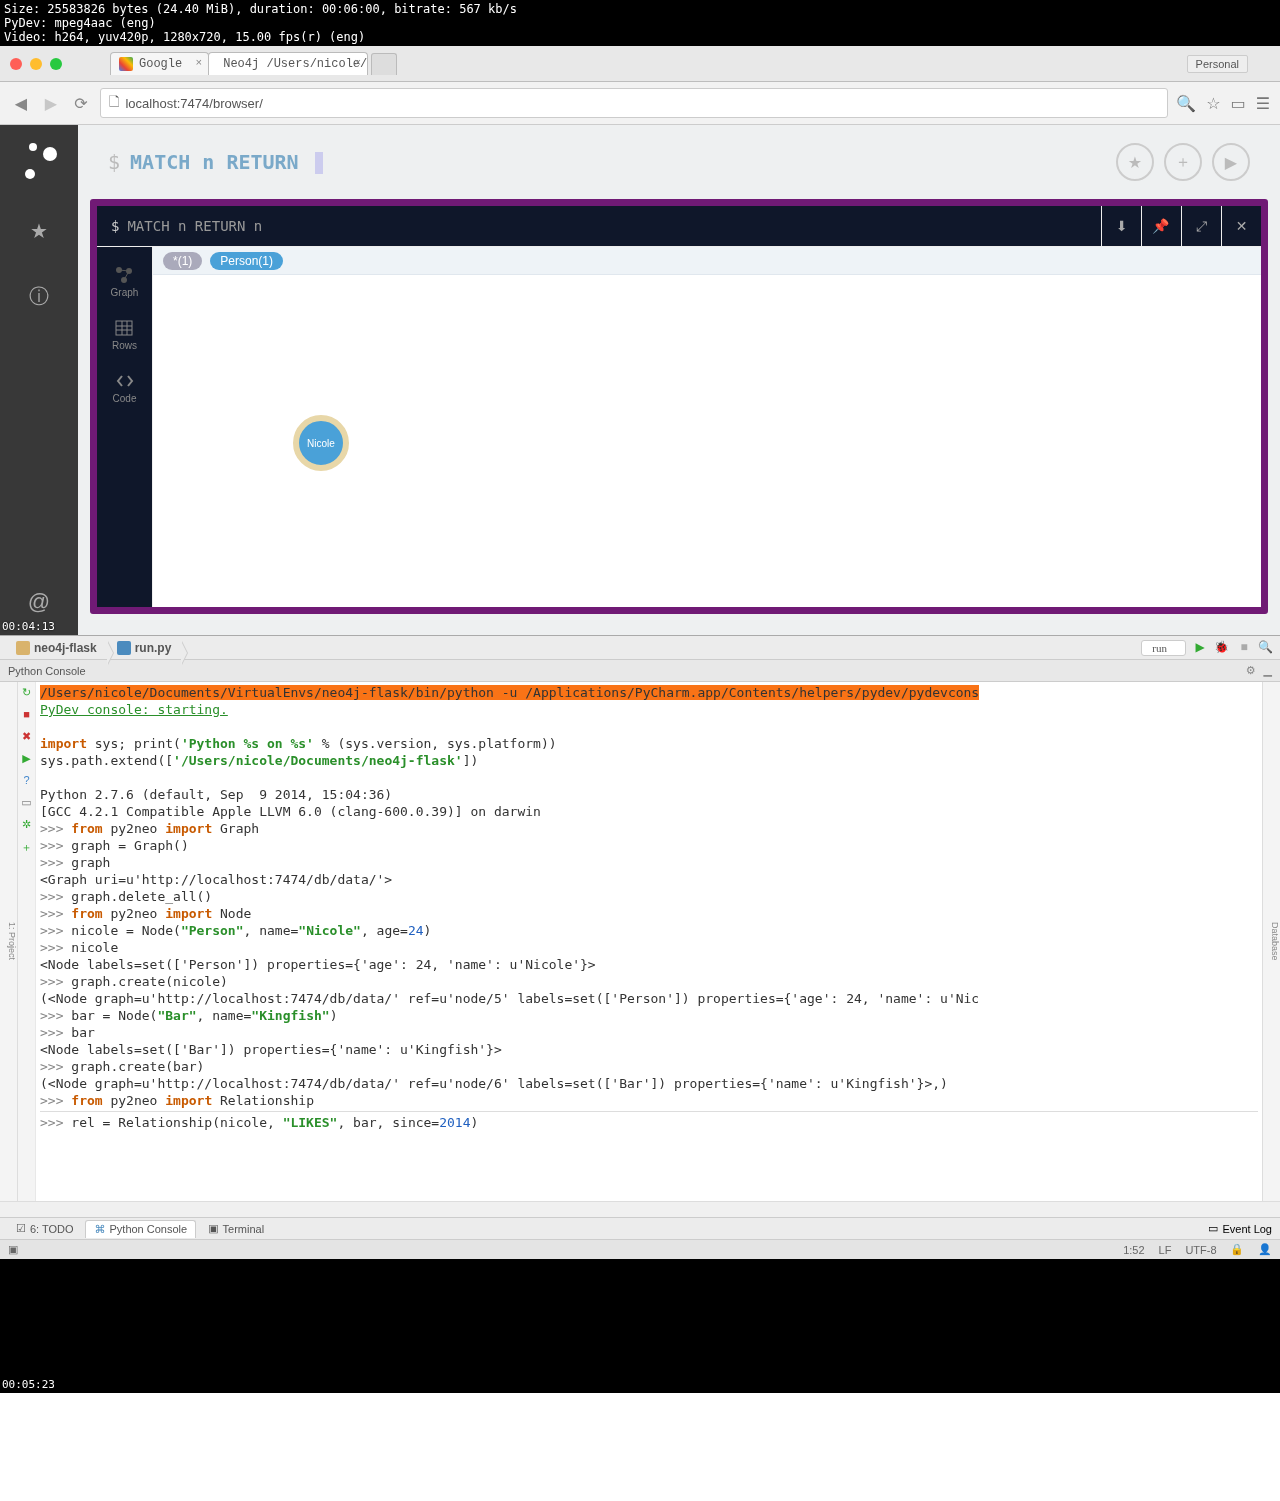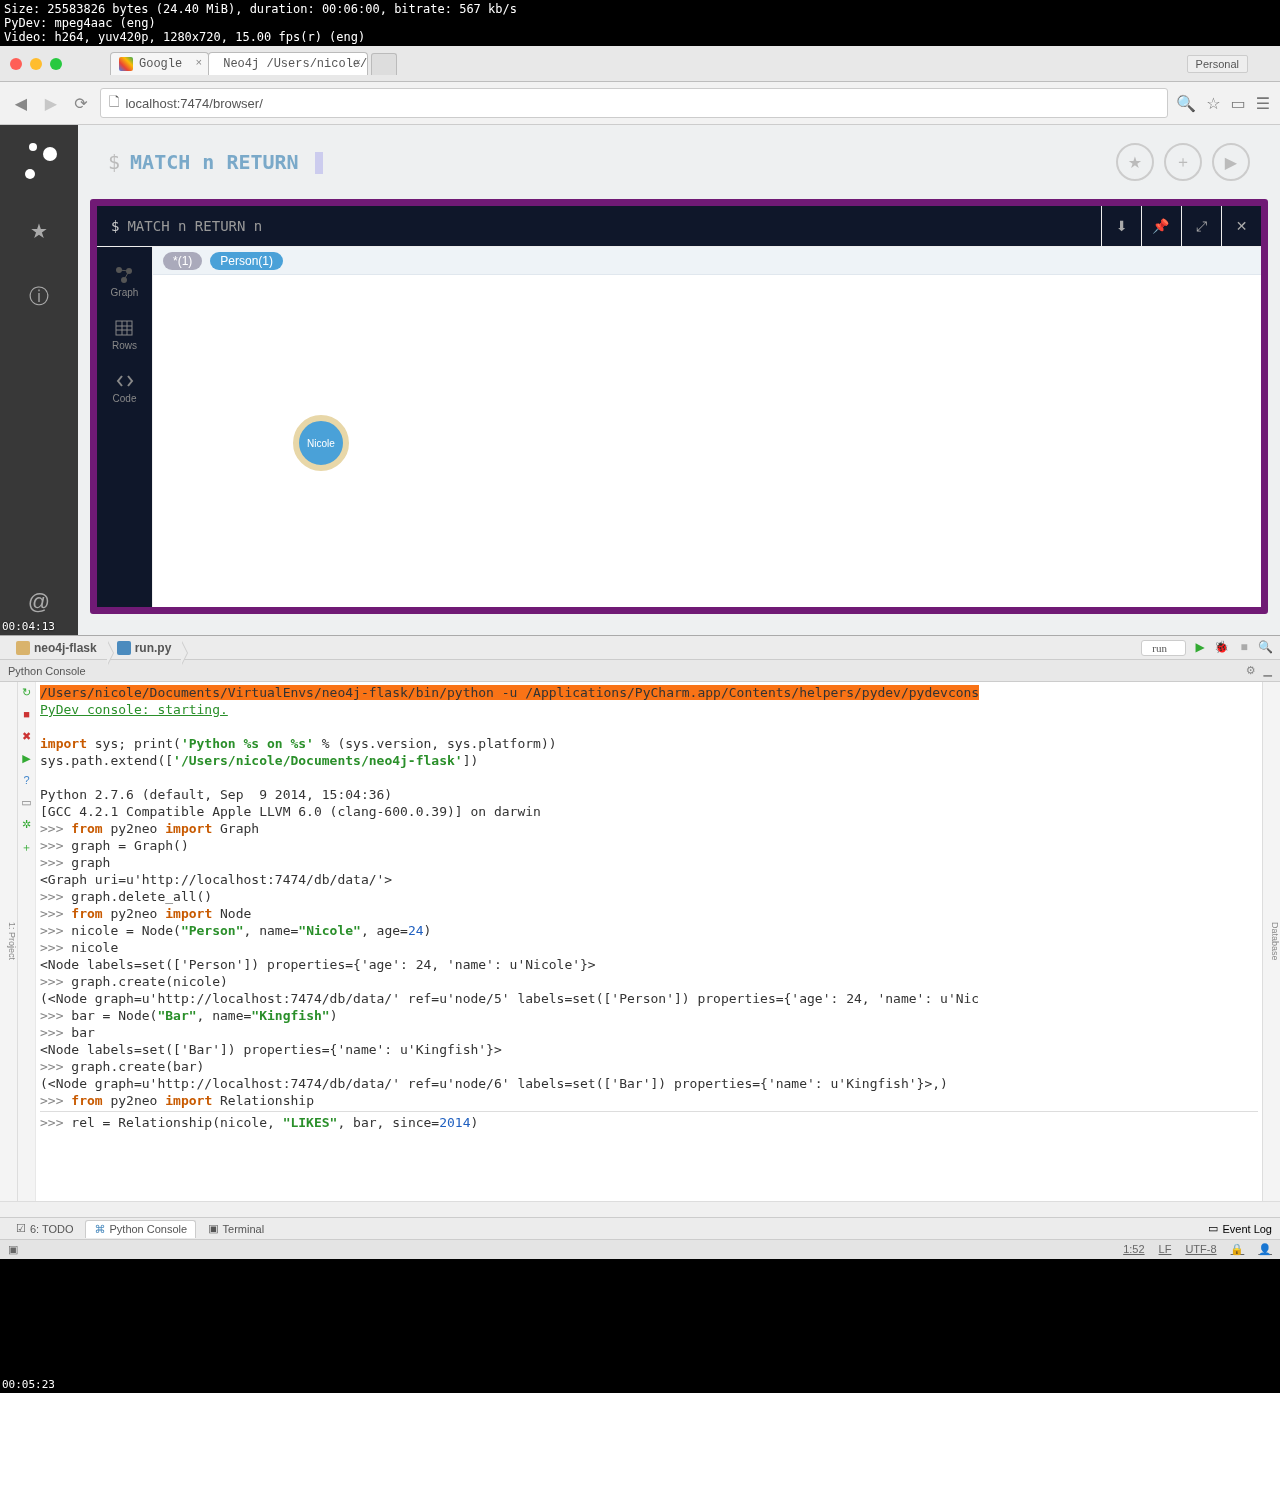--- a/index.html
+++ b/index.html
@@ -90,21 +90,21 @@
   .input-sep{border-top:1px solid #ddd;margin:2px 0;}
   
   .scrollbar{height:16px;background:#f0f0f0;border-top:1px solid #ddd;}
   
   .idefoot{display:flex;align-items:center;background:#ececec;border-top:1px solid #ccc;font-size:11px;height:22px;padding:0 8px;gap:4px;}
   .foot-tab{display:flex;gap:4px;align-items:center;padding:2px 8px;color:#555;}
   .foot-tab.active{background:#fff;border:1px solid #ccc;border-bottom:none;border-radius:3px 3px 0 0;}
   .foot-right{margin-left:auto;display:flex;align-items:center;gap:4px;}
   
   .status{display:flex;align-items:center;background:#e4e4e4;border-top:1px solid #ccc;font-size:11px;height:20px;padding:0 8px;color:#666;}
-  .status .r{margin-left:auto;display:flex;gap:14px;align-items:flex-start;text-decoration:underline;}
+  .status .r{margin-left:auto;display:flex;gap:14px;align-items:center;}
   .blackbar{background:#000;height:134px;position:relative;}
 </style>
 </head>
 <body>
 
 <div class="video-header">
   <div>Size: 25583826 bytes (24.40 MiB), duration: 00:06:00, bitrate: 567 kb/s</div>
   <div>PyDev: mpeg4aac (eng)</div>
   <div>Video: h264, yuv420p, 1280x720, 15.00 fps(r) (eng)</div>
 </div>

